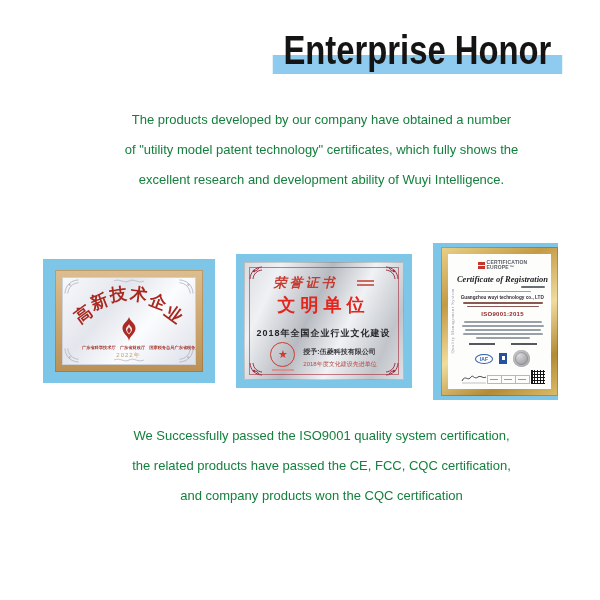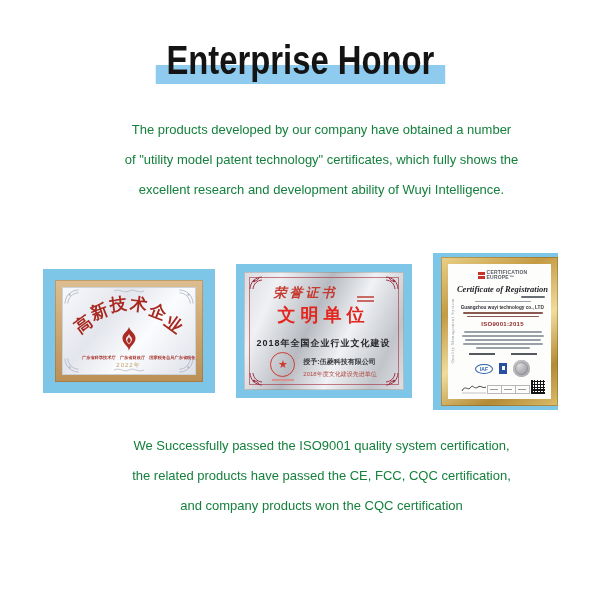--- a/index.html
+++ b/index.html
@@ -1,21 +1,21 @@
 <!DOCTYPE html>
 <html style="--accent: #8ecbee; --certbg: #7ec6e8;"><head>
 <meta charset="utf-8">
 <style>
   :root { --accent:#8ecbee; --certbg:#7ec6e8; }
   * { margin:0; padding:0; box-sizing:border-box; }
   body { width:600px; height:600px; background:#fff; font-family:"Liberation Sans", sans-serif; overflow:hidden; }
   .page { width:600px; height:600px; padding-top:21px; overflow:hidden; background:#fff; }
 
   
-  .section-title { text-align:center; margin:16px; line-height:46px; }
+  .section-title { text-align:right; margin:6px; line-height:46px; }
   .section-title.second { margin-top:54px; }
   .hl {
     display:inline-block; font-size:40px; font-weight:bold; color:#141414;
     line-height:46px; padding:0 13px 1px;
     transform:scaleX(0.82);
     background:linear-gradient(to bottom, transparent 60%, var(--accent) 60%);
     white-space:nowrap;
   }
 
   
@@ -56,21 +56,21 @@
 
   
   .cert2 { width:176px; height:134px; background:var(--certbg); display:flex; align-items:center; justify-content:center; }
   .plaque { width:160px; height:118px; position:relative; overflow:hidden;
     background:linear-gradient(115deg,#d9dbdf 0%,#eff1f4 18%,#b7bac0 42%,#f0f2f5 62%,#c1c4c9 84%,#dfe1e5 100%);
     box-shadow:inset 0 0 0 1px rgba(0,0,0,.15); }
   .plaque-border { position:absolute; inset:5px; border:1px solid rgba(165,45,60,.6); }
   .flr { position:absolute; width:14px; height:14px; }
   .flr.tl{ top:4px; left:5px; } .flr.tr{ top:4px; right:5px; transform:scaleX(-1); }
   .flr.bl{ bottom:4px; left:5px; transform:scaleY(-1); } .flr.br{ bottom:4px; right:5px; transform:scale(-1,-1); }
-  .calli-row { position:absolute; top:12px; left:0; right:0; display:flex; justify-content:center; align-items:flex-end; gap:19px; }
+  .calli-row { position:absolute; top:12px; left:0; right:0; display:flex; justify-content:center; align-items:center; gap:19px; }
   .calli { font-family:"Liberation Serif", serif; font-style:italic; font-weight:bold; font-size:13px;
     letter-spacing:3px; color:#c53b30; }
   .calli-note { display:flex; flex-direction:column; gap:2px; }
   .calli-note i { display:block; width:17px; height:2px; background:#c76b63; }
   .main2 { position:absolute; top:31px; width:100%; text-align:center; font-family:"Liberation Serif", serif;
     font-weight:bold; font-size:18px; letter-spacing:5px; color:#e3251d; }
   .sub2 { position:absolute; top:65px; width:100%; text-align:center; font-weight:bold; font-size:9px;
     letter-spacing:1px; color:#26262a; }
   .bottom2 { position:absolute; top:80px; left:0; right:0; display:flex; justify-content:center; gap:8px; }
   .seal-wrap { display:flex; flex-direction:column; align-items:center; }

